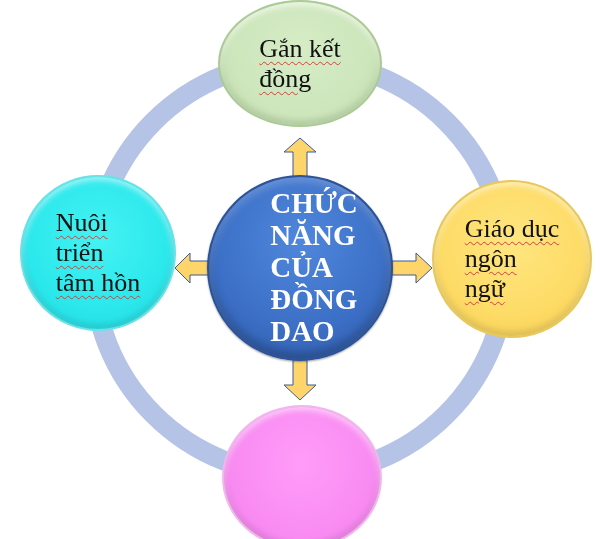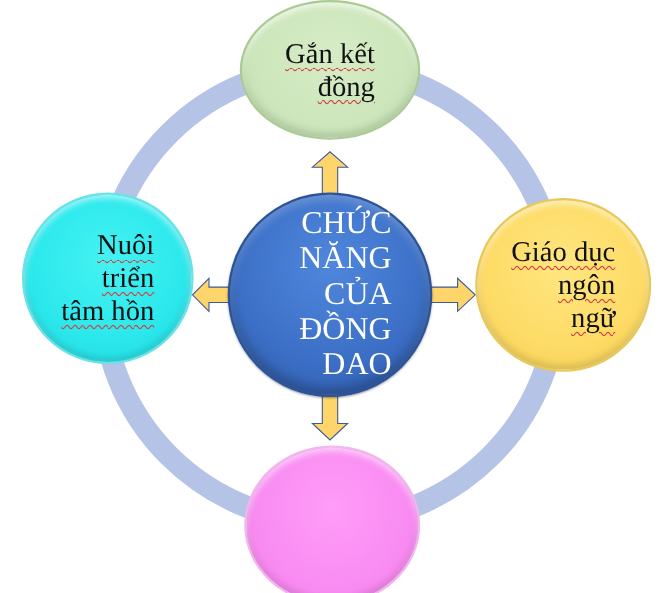--- a/index.html
+++ b/index.html
@@ -2,32 +2,32 @@
 <html><head>
 <meta charset="utf-8">
 <style>
   html, body { margin: 0; padding: 0; background: #ffffff; }
   body { width: 600px; height: 539px; position: relative; overflow: hidden; font-family: "Liberation Serif", "DejaVu Serif", serif; }
   svg.ring { position: absolute; left: 0; top: 0; }
   .node {
     position: absolute;
     border-radius: 50%;
     display: flex; align-items: center; justify-content: center;
-    text-align: right;
+    text-align: left;
     box-sizing: border-box;
   }
   .node .label { line-height: 1.15; font-size: 26px; color: #111; }
   .node .label span.w { text-decoration: underline wavy #d04040; text-decoration-thickness: 1px; text-underline-offset: 4px; }
   .center {
     left: 207px; top: 175px; width: 186px; height: 186px;
     background: radial-gradient(circle at 50% 35%, #4f87dc 0%, #3d71c8 55%, #2d5aa8 100%);
     box-shadow: inset 0 -6px 10px rgba(0,0,0,0.25), inset 0 4px 8px rgba(255,255,255,0.25), 0 1px 2px rgba(0,0,0,0.35);
     border: 2px solid #2c5299;
   }
-  .center .label { color: #ffffff; font-weight: normal; font-size: 29px; line-height: 1.1; margin-left: 28px; }
+  .center .label { color: #ffffff; font-weight: bold; font-size: 29px; line-height: 1.1; margin-left: 28px; }
   .top {
     left: 218px; top: 0px; width: 164px; height: 127px;
     background: radial-gradient(ellipse at 50% 40%, #d6ecc6 0%, #cde6bb 60%, #b8d6a4 100%);
     border: 2px solid #aacb93;
     box-shadow: inset 0 -4px 6px rgba(0,0,0,0.12), inset 0 3px 6px rgba(255,255,255,0.7);
   }
   .left {
     left: 20px; top: 175px; width: 156px; height: 156px;
     background: radial-gradient(circle at 50% 40%, #45f2f2 0%, #2be8ec 60%, #1fd4dc 100%);
     border: 2px solid #6ae2e8;

